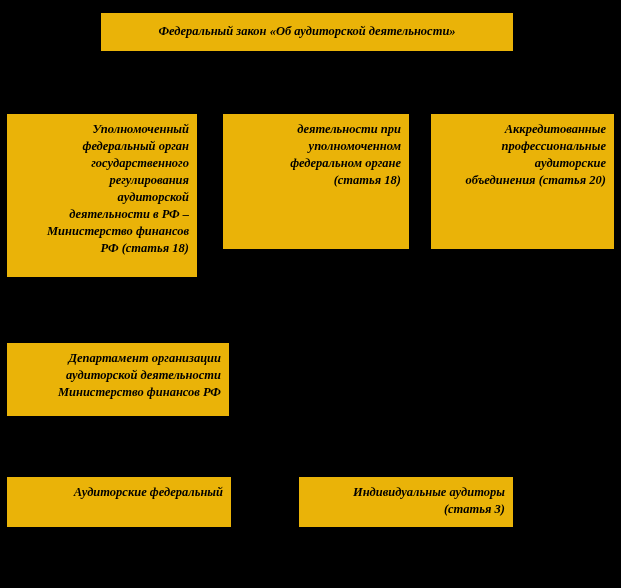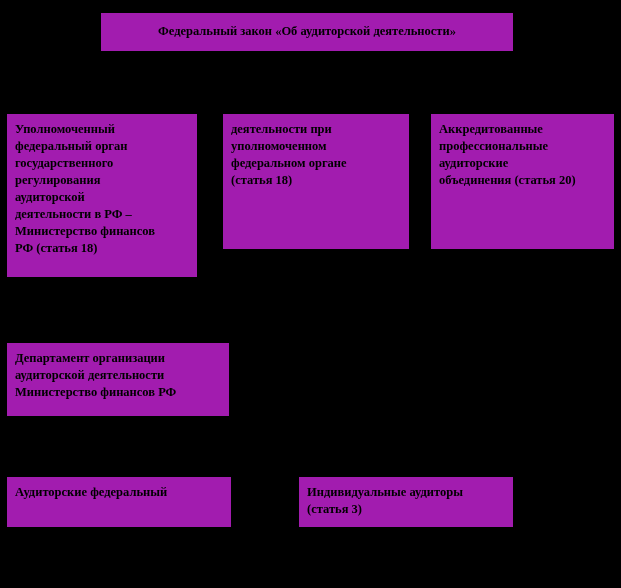--- a/index.html
+++ b/index.html
@@ -10,33 +10,34 @@
   #stage {
     position: relative;
     width: 621px;
     height: 588px;
     background: #000000;
     overflow: hidden;
     font-family: "Liberation Serif", "DejaVu Serif", serif;
   }
   .node {
     position: absolute;
-    background: #a21caf;
+    background: #eab308;
     border: 1px solid #000000;
     box-sizing: border-box;
     color: #000000;
     padding: 7px 8px 6px 8px;
+    font-style: italic;
   }
   .node .line {
     display: block;
     font-size: 12.5px;
     line-height: 17px;
     white-space: nowrap;
   }
-  .bold .line { font-weight: bold; }
+  .bold .line { font-weight: bold; text-align: right; }
   .center .line { text-align: center; }
 </style>
 </head>
 <body>
 
 <div id="stage">
 
   <div class="node bold center" style="left:100px; top:12px; width:414px; height:40px; padding-top:10px;">
     <span class="line">Федеральный закон «Об аудиторской деятельности»</span>
   </div>

